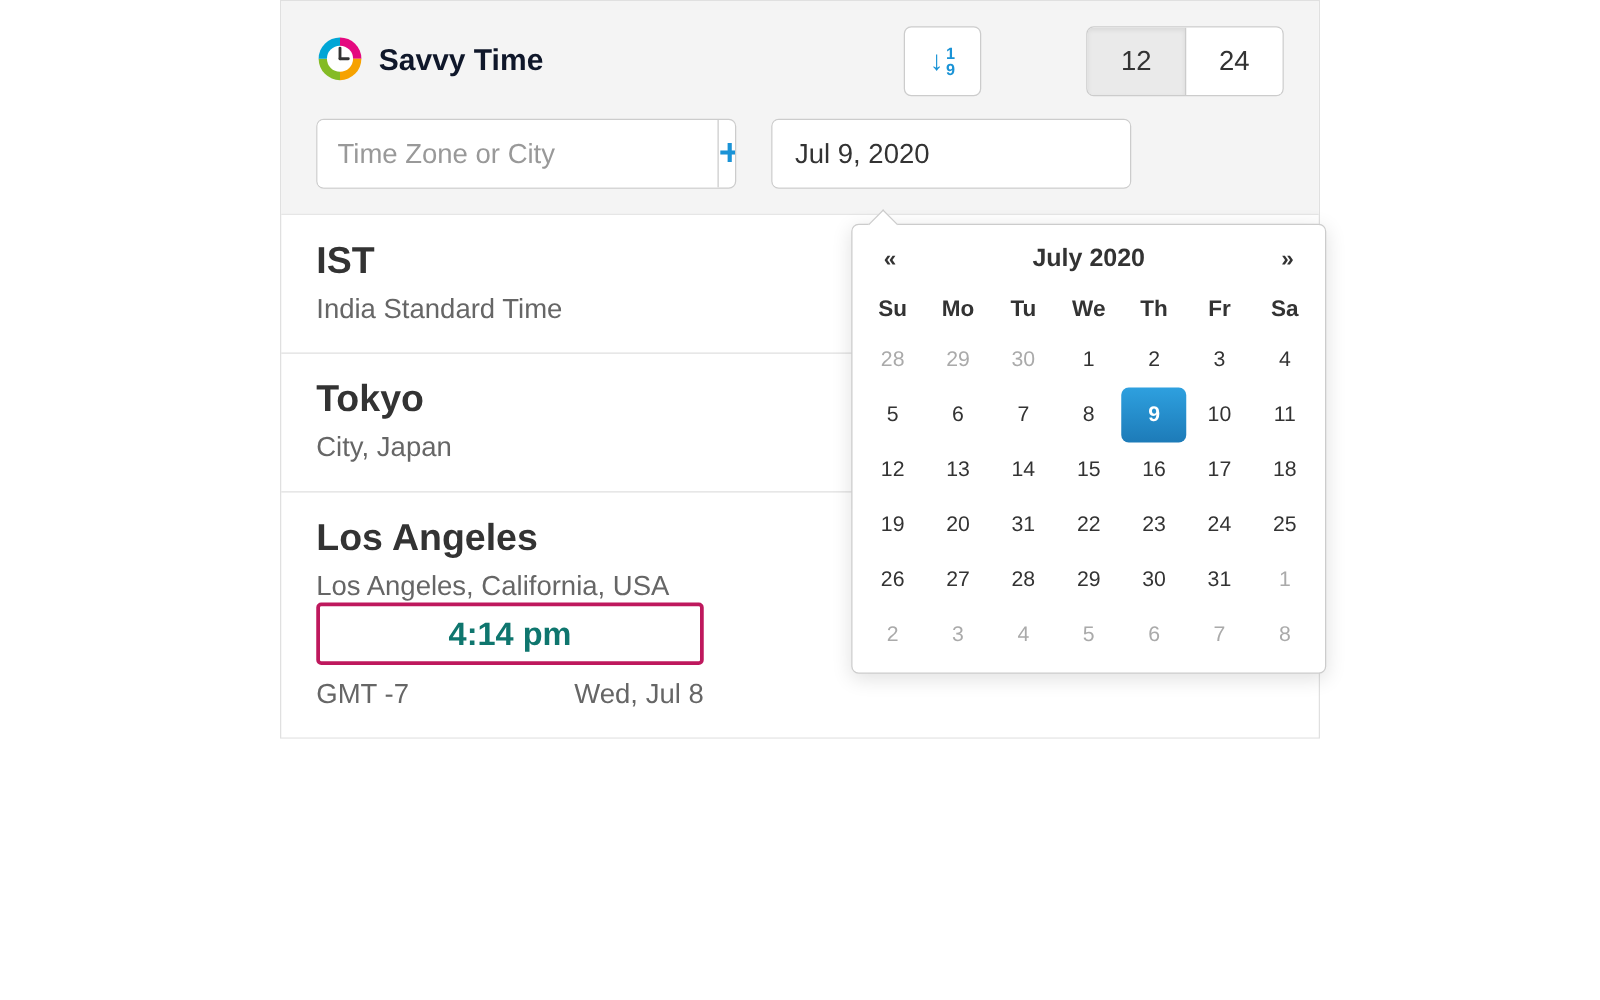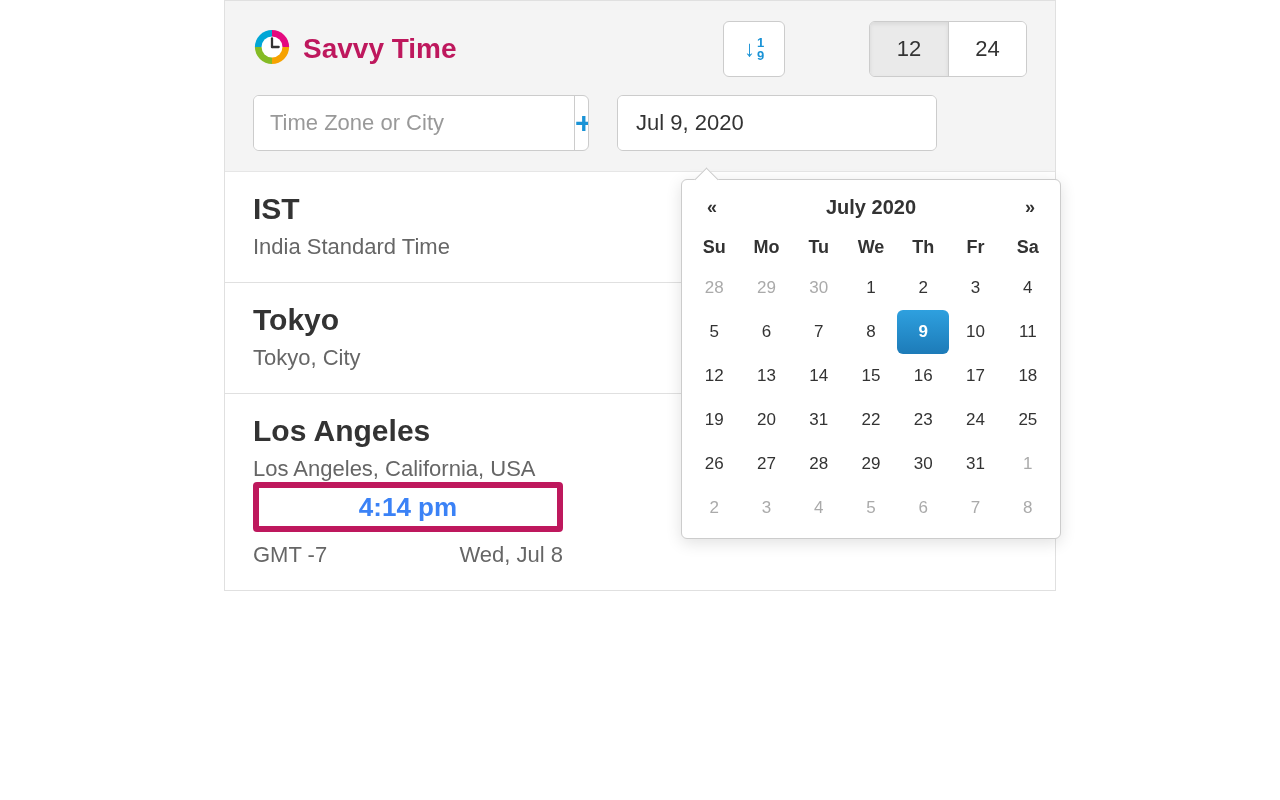--- a/index.html
+++ b/index.html
@@ -29,23 +29,23 @@
   .logo-block {
     display: flex;
     align-items: center;
     gap: 12px;
     flex: 1;
   }
   .logo-icon {
     width: 38px; height: 38px;
   }
   .logo-text {
-    font-size: 28px;
+    font-size: 24px;
     font-weight: 700;
-    color: #be185d;
+    color: #0f172a;
   }
   .btn {
     border: 1px solid #ccc;
     background: #fff;
     border-radius: 6px;
     height: 56px;
     display: flex;
     align-items: center;
     justify-content: center;
     cursor: pointer;
@@ -107,21 +107,21 @@
     font-size: 30px; font-weight:700; color:#1a93d6;
     cursor:pointer;
   }
   .date-group {
     display:flex;
     border:1px solid #ccc;
     border-radius:6px;
     background:#c4b5fd;
     overflow:hidden;
     height:56px;
-    width: 320px;
+    width: 288px;
     position:relative;
   }
   .date-input {
     border:none; outline:none;
     padding:0 18px;
     font-size:22px;
     color:#333;
     flex:1;
     background:#fff;
   }
@@ -143,25 +143,25 @@
   .sub {
     font-size: 22px;
     color:#666;
   }
   .row-right {
     width: 320px;
     display:flex;
     flex-direction:column;
   }
   .time-box {
-    border:6px solid #be185d;
+    border:3px solid #be185d;
     border-radius:4px;
     height: 50px;
     display:flex; align-items:center; justify-content:center;
-    font-size: 26px; font-weight:700; color:#3b82f6;
+    font-size: 26px; font-weight:700; color:#0f766e;
     margin-bottom: 10px;
     width: 310px;
   }
   .meta {
     display:flex; justify-content:space-between;
     font-size:22px; color:#666;
     width:310px;
     gap:42px;
   }
   
@@ -280,21 +280,21 @@
       <div class="row">
         <div class="row-left">
           <div class="city">IST</div>
           <div class="sub">India Standard Time</div>
         </div>
         <div class="row-right"></div>
       </div>
       <div class="row">
         <div class="row-left">
           <div class="city">Tokyo</div>
-          <div class="sub">Tokyo, City</div>
+          <div class="sub">City, Japan</div>
         </div>
         <div class="row-right">
           <div class="meta">
             <span>GMT +9</span>
             <span>Thu, Jul 9</span>
           </div>
         </div>
       </div>
       <div class="row">
         <div class="row-left">

